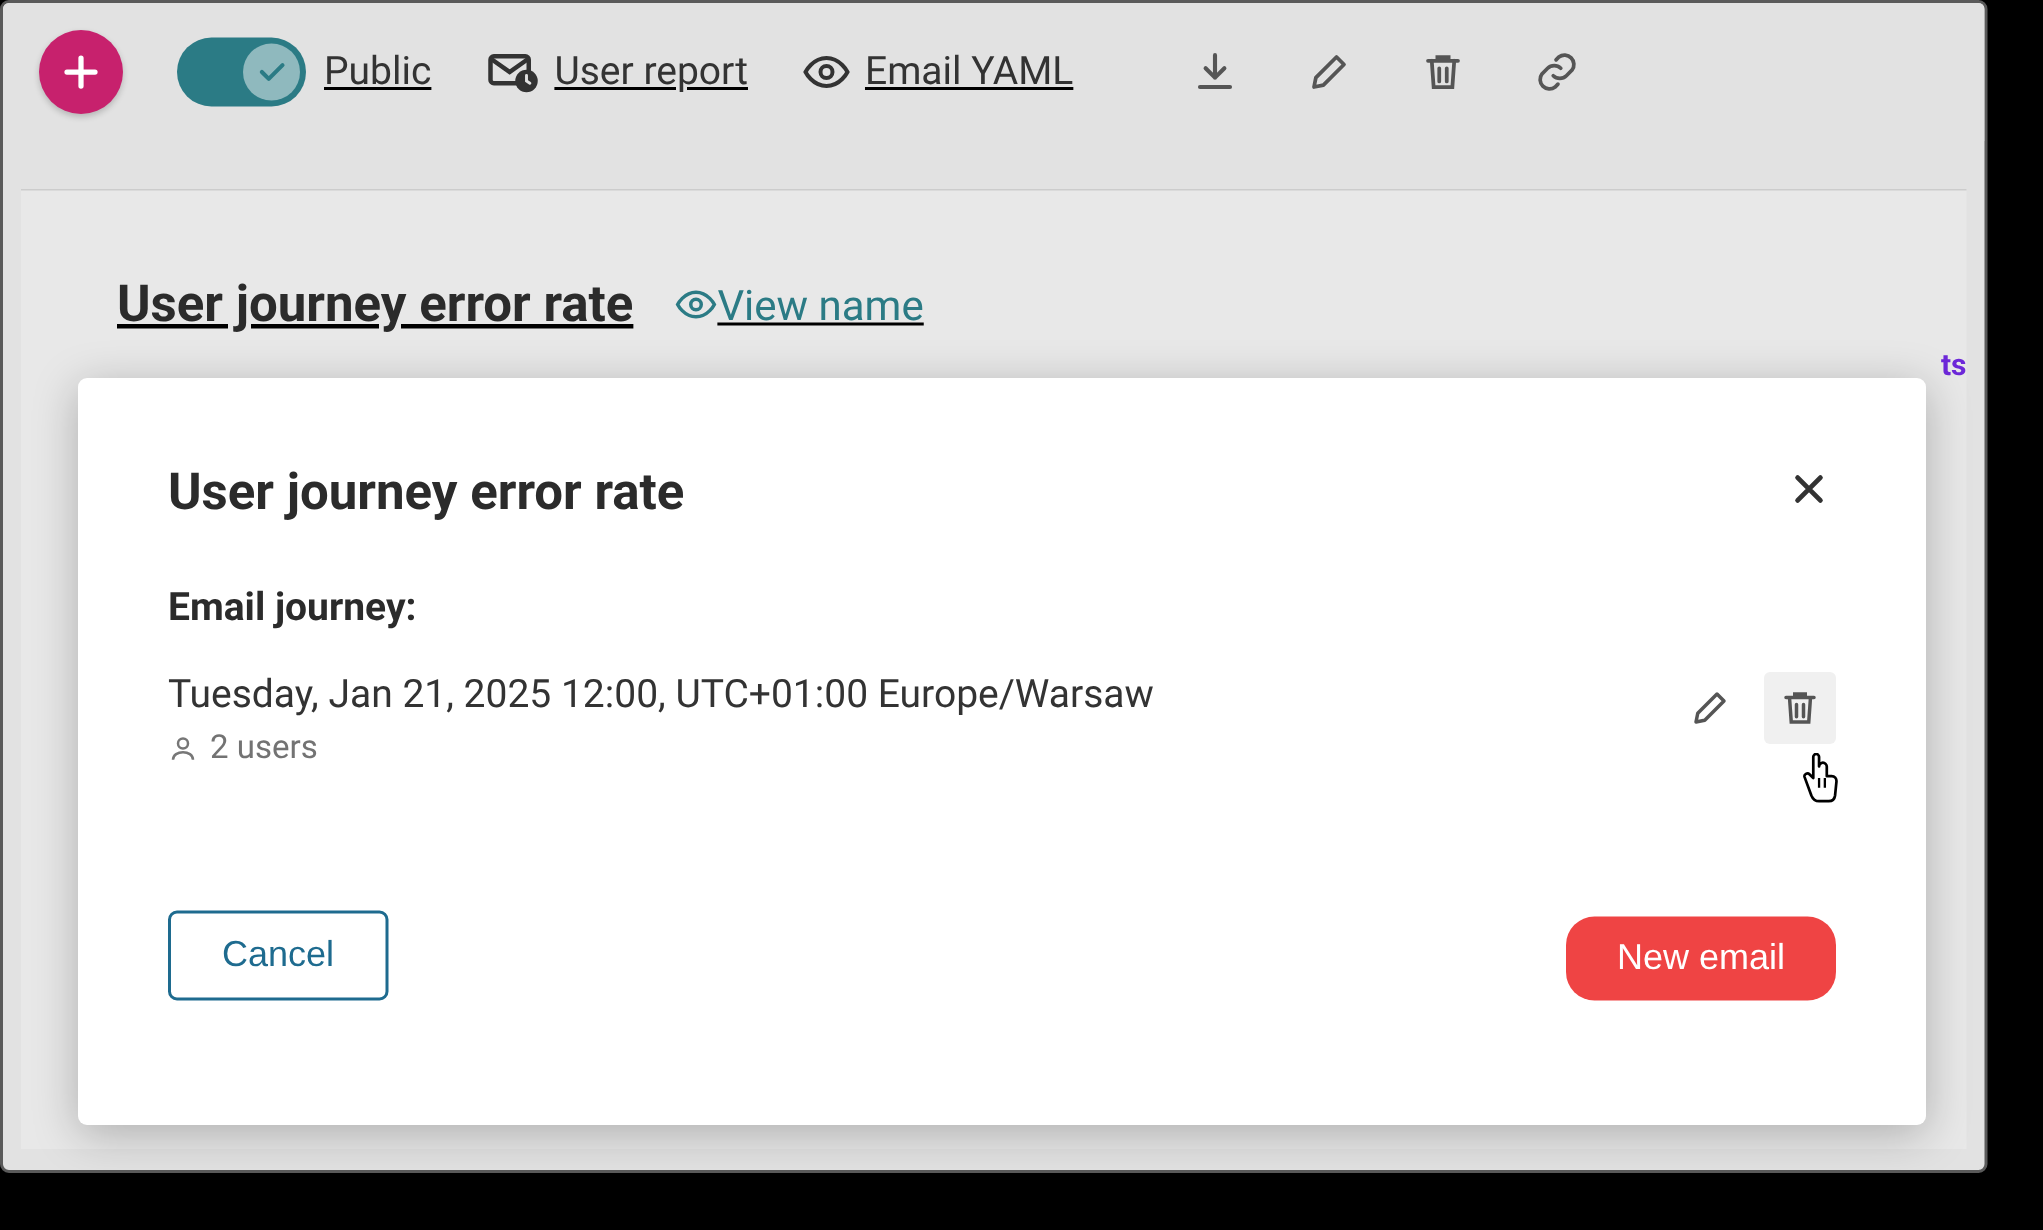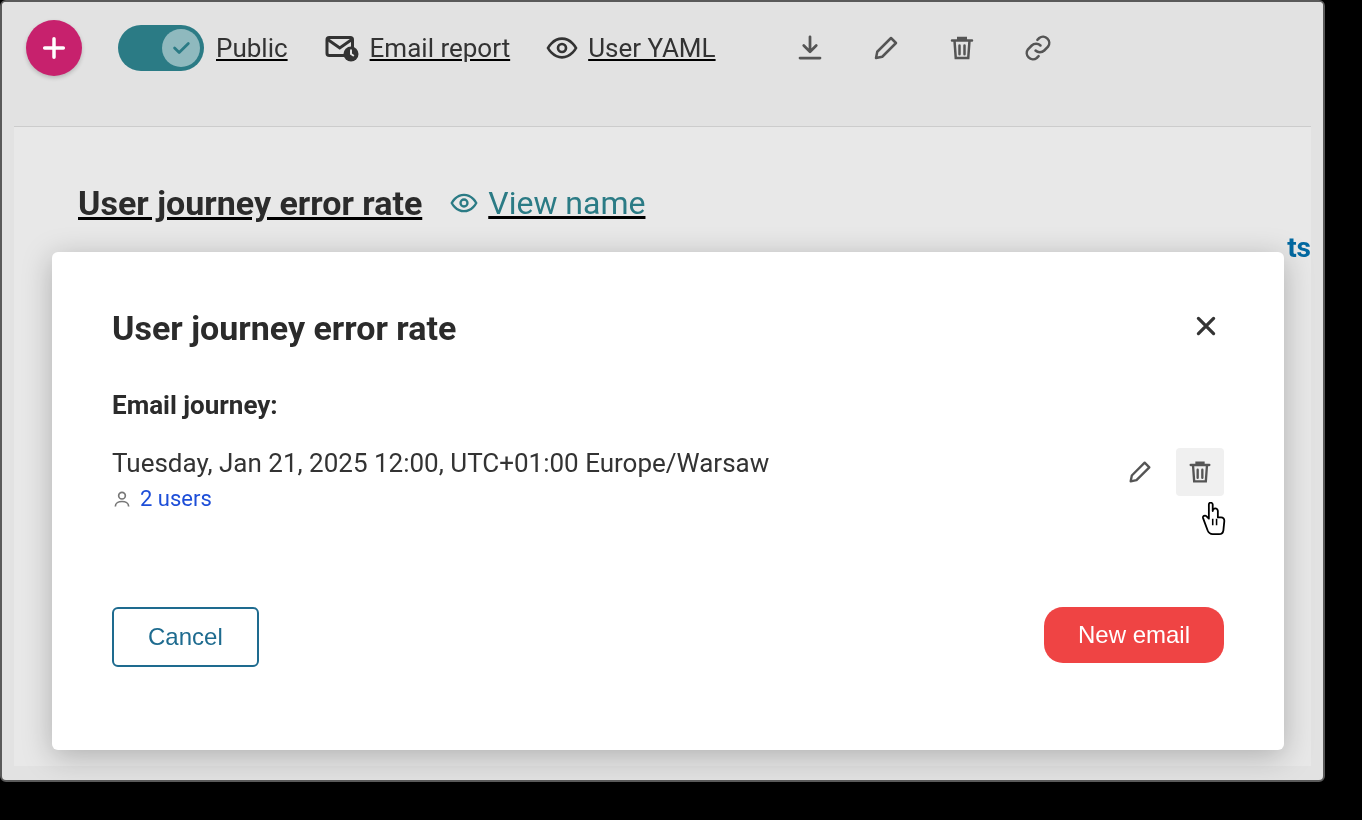--- a/index.html
+++ b/index.html
@@ -92,31 +92,31 @@
   }
   .page-header {
     display: flex; align-items: center; gap: 28px;
   }
   .page-title {
     font-size: 34px;
     font-weight: 700;
     color: #2b2b2b;
   }
   .view-name {
-    display: flex; align-items: center; gap: 10px;
+    display: flex; align-items: center; 
     color: #2b7b85;
-    font-size: 32px;
+    font-size: 28px;
     cursor: pointer;
   }
   .side-label {
     position: absolute;
     right: 0; top: 104px;
-    font-size: 28px;
+    font-size: 20px;
     font-weight: 700;
-    color: #0369a1;
+    color: #6d28d9;
   }
   .modal-backdrop {
     position: absolute;
     left: 50px; top: 250px;
     width: 1232px;
     height: 498px;
     background: #fff;
     border-radius: 6px;
     box-shadow: 0 6px 30px rgba(0,0,0,0.25);
     padding: 56px 60px 48px 60px;
@@ -150,38 +150,38 @@
     flex: 1;
   }
   .schedule-date {
     font-size: 26px;
     color: #333;
   }
   .schedule-users {
     margin-top: 8px;
     display: flex; align-items: center; gap: 8px;
     font-size: 22px;
-    color: #1d4ed8;
+    color: #737373;
   }
   .schedule-actions {
     display: flex; gap: 12px; align-items: center;
   }
   .row-icon {
     width: 48px; height: 48px;
     display: flex; align-items: center; justify-content: center;
     color: #555;
     cursor: pointer;
     border-radius: 4px;
   }
   .row-icon.hover {
     background: #f0f0f0;
   }
   .modal-footer {
     margin-top: 96px;
-    display: flex; justify-content: space-between; align-items: flex-start;
+    display: flex; justify-content: space-between; align-items: flex-end;
   }
   .btn {
     font-size: 24px;
     padding: 14px 34px;
     border-radius: 6px;
     cursor: pointer;
     border: none;
   }
   .btn-secondary {
     background: #fff;
@@ -222,28 +222,28 @@
       </div>
       <span class="toggle-label">Public</span>
     </div>
     <div class="toolbar-item">
       <svg width="36" height="36" viewBox="0 0 24 24">
         <rect x="2" y="5" width="17" height="12" rx="1.5" fill="none" stroke="#333" stroke-width="2"></rect>
         <path d="M2 6l8.5 6L19 6" fill="none" stroke="#333" stroke-width="2"></path>
         <circle cx="18" cy="16" r="5" fill="#333"></circle>
         <path d="M18 13.5v2.5l1.5 1" stroke="#e2e2e2" stroke-width="1.3" fill="none" stroke-linecap="round"></path>
       </svg>
-      <span>Email report</span>
+      <span>User report</span>
     </div>
     <div class="toolbar-item">
       <svg width="32" height="32" viewBox="0 0 24 24">
         <path d="M1.5 12S5 5 12 5s10.5 7 10.5 7-3.5 7-10.5 7S1.5 12 1.5 12z" fill="none" stroke="#333" stroke-width="2"></path>
         <circle cx="12" cy="12" r="3" fill="none" stroke="#333" stroke-width="2"></circle>
       </svg>
-      <span>User YAML</span>
+      <span>Email YAML</span>
     </div>
     <div class="icon-row">
       <div class="toolbar-icon">
         <svg width="30" height="30" viewBox="0 0 24 24">
             <path d="M12 3v12m0 0l-5-5m5 5l5-5M4 20h16" stroke="#555" stroke-width="2.2" fill="none" stroke-linecap="round" stroke-linejoin="round"></path>
           </svg>
       </div>
       <div class="toolbar-icon">
         <svg width="30" height="30" viewBox="0 0 24 24">
             <path d="M4 20l1-5L16 4l4 4L9 19l-5 1z" fill="none" stroke="#555" stroke-width="2" stroke-linejoin="round"></path>

